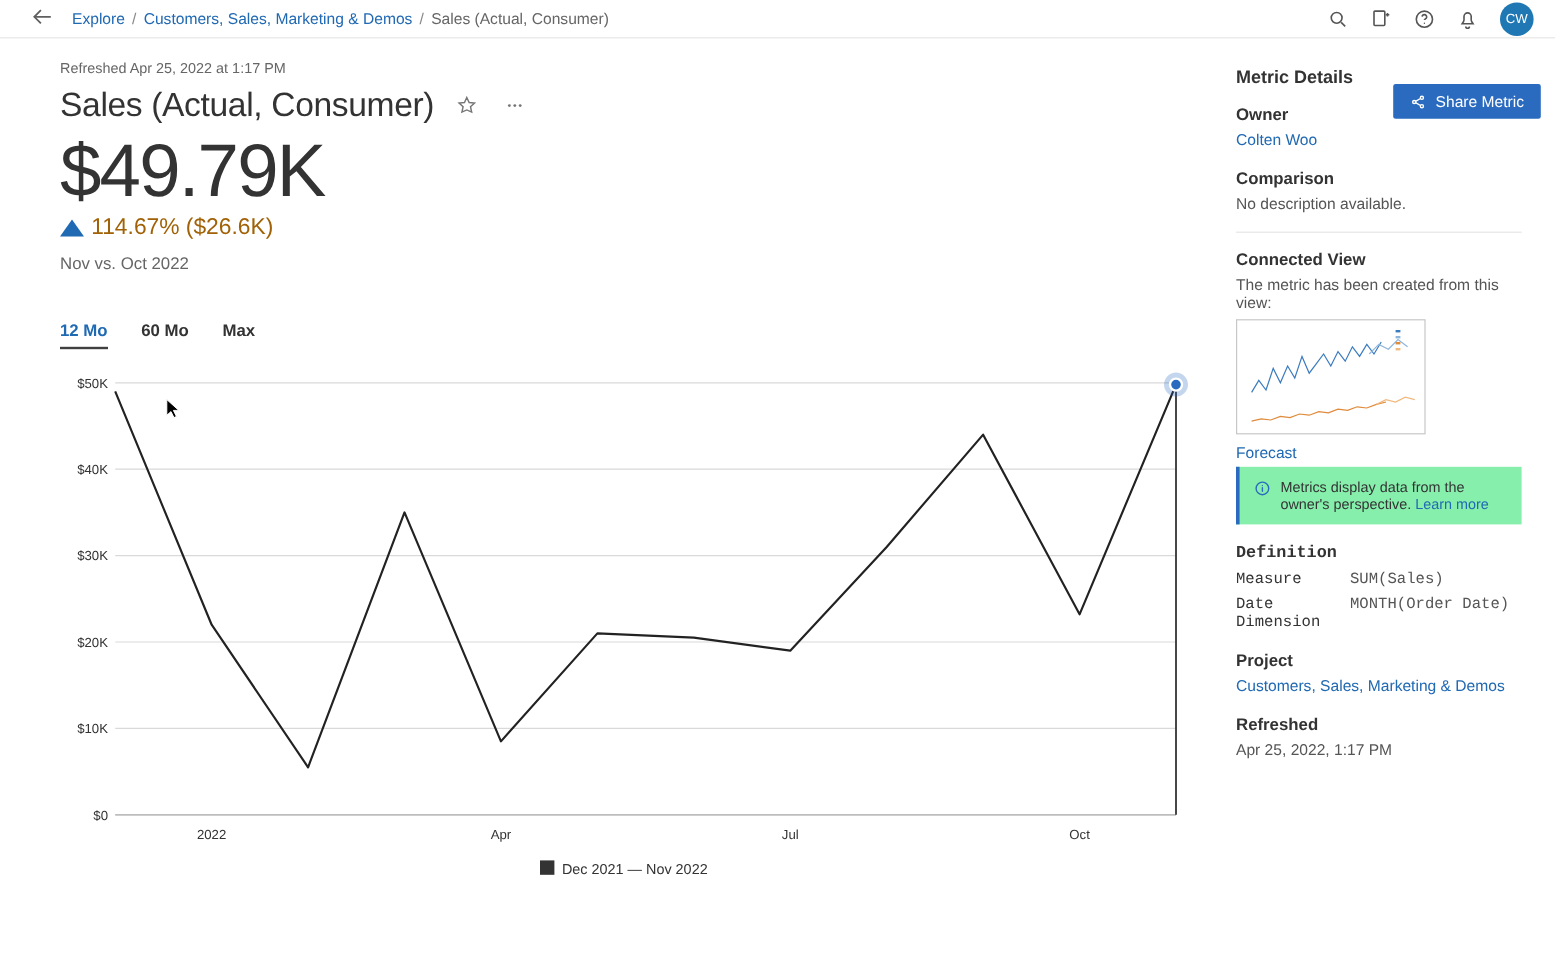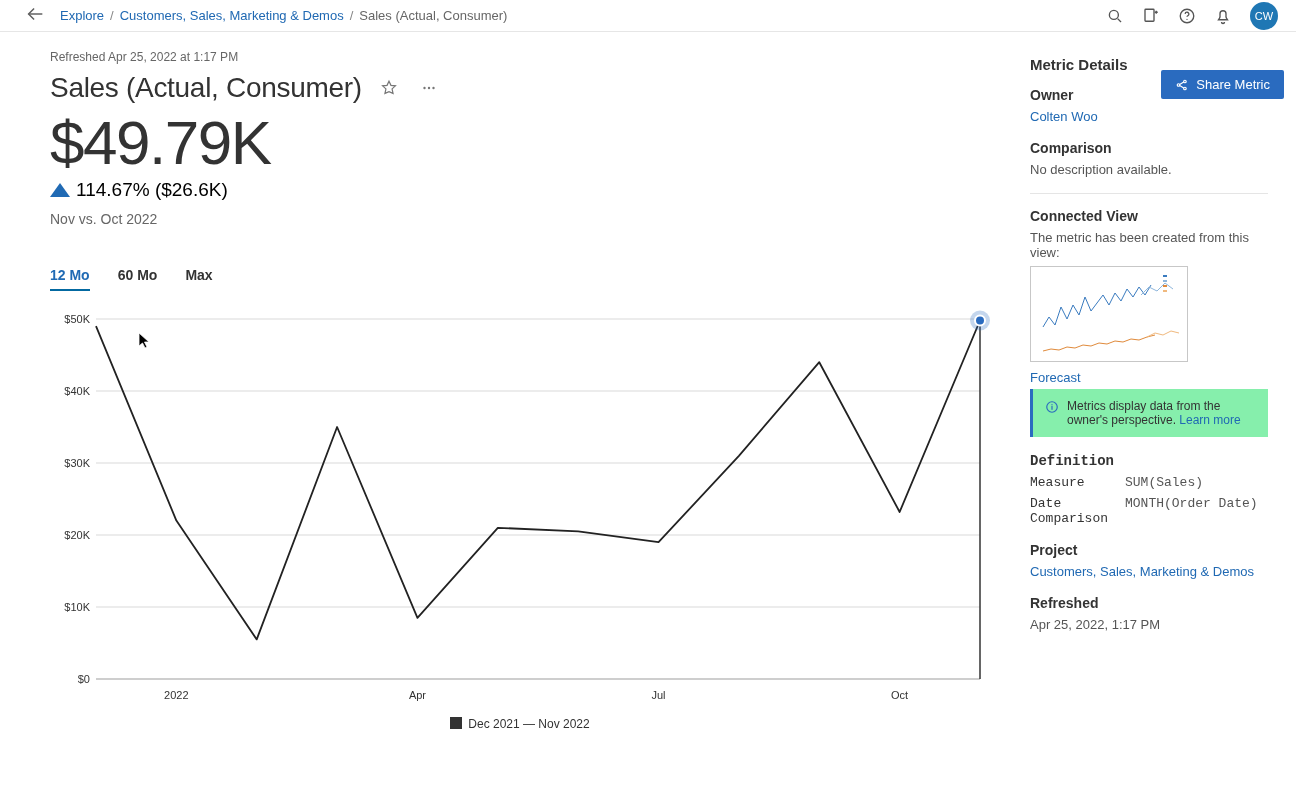--- a/index.html
+++ b/index.html
@@ -41,41 +41,41 @@
     display: flex;
     padding: 0 28px 0 50px;
   }
   .main { flex: 1; padding-top: 18px; padding-right: 40px; }
   .side { width: 268px; padding-top: 24px; font-size: 13px; }
   .refreshed { color: #666; font-size: 12px; margin-bottom: 8px; }
   .title-row { display: flex; align-items: center; gap: 14px; margin-bottom: 0px; }
   .page-title { font-size: 28px; font-weight: 400; color: #333; letter-spacing: -0.3px; }
   .icon-btn.inline { padding: 4px; }
   .metric-value { font-size: 62px; font-weight: 400; color: #333; line-height: 1.05; margin-top: 6px; letter-spacing: -1.5px; }
-  .change-row { display: flex; align-items: center; gap: 6px; color: #000000; font-size: 19px; margin-top: 4px; }
+  .change-row { display: flex; align-items: center; gap: 6px; color: #a16207; font-size: 19px; margin-top: 4px; }
   .tri-up {
     width: 0; height: 0;
     border-left: 10px solid transparent;
     border-right: 10px solid transparent;
     border-bottom: 14px solid #206ab4;
   }
   .comparison { color: #666; font-size: 14px; margin-top: 10px; }
   
   .share-wrap { position: absolute; top: 70px; right: 12px; }
   .share-btn {
     background: #2a6bbf; color: #fff; border: none;
     padding: 7px 14px; border-radius: 2px; font-size: 13px;
     display: flex; align-items: center; gap: 7px; cursor: pointer;
   }
   
   .range-tabs {
     display: flex; gap: 28px; margin-top: 40px; font-size: 14px; font-weight: 600;
   }
   .range-tab { padding-bottom: 6px; color: #333; cursor: pointer; }
-  .range-tab.active { color: #206ab4; border-bottom: 2px solid #0369a1; }
+  .range-tab.active { color: #206ab4; border-bottom: 2px solid #404040; }
   
   .chart-wrap { margin-top: 18px; position: relative; }
   .chart-legend { text-align: center; margin-top: 8px; font-size: 12px; color: #333; }
   .legend-sq { display: inline-block; width: 12px; height: 12px; background: #333; margin-right: 6px; vertical-align: -1px; }
   
   .side h3 { font-size: 15px; font-weight: 600; margin-bottom: 14px; color: #333; }
   .side h4 { font-size: 14px; font-weight: 600; margin-bottom: 6px; margin-top: 0; color: #333; }
   .side .block { margin-bottom: 16px; }
   .side a.link { color: #2069b3; text-decoration: none; font-size: 13px; }
   .side .desc { color: #555; font-size: 13px; }
@@ -266,21 +266,21 @@
       </div>
     </div>
 
     <div class="block" style="margin-top:14px;font-family:Liberation Mono, monospace;">
       <h4>Definition</h4>
       <div class="kv-row">
           <div class="k">Measure</div>
           <div class="v">SUM(Sales)</div>
         </div>
       <div class="kv-row">
-          <div class="k">Date Comparison</div>
+          <div class="k">Date Dimension</div>
           <div class="v">MONTH(Order Date)</div>
         </div>
     </div>
 
     <div class="block">
       <h4>Project</h4>
       <a href="#" class="link">Customers, Sales, Marketing &amp; Demos</a>
     </div>
 
     <div class="block">

